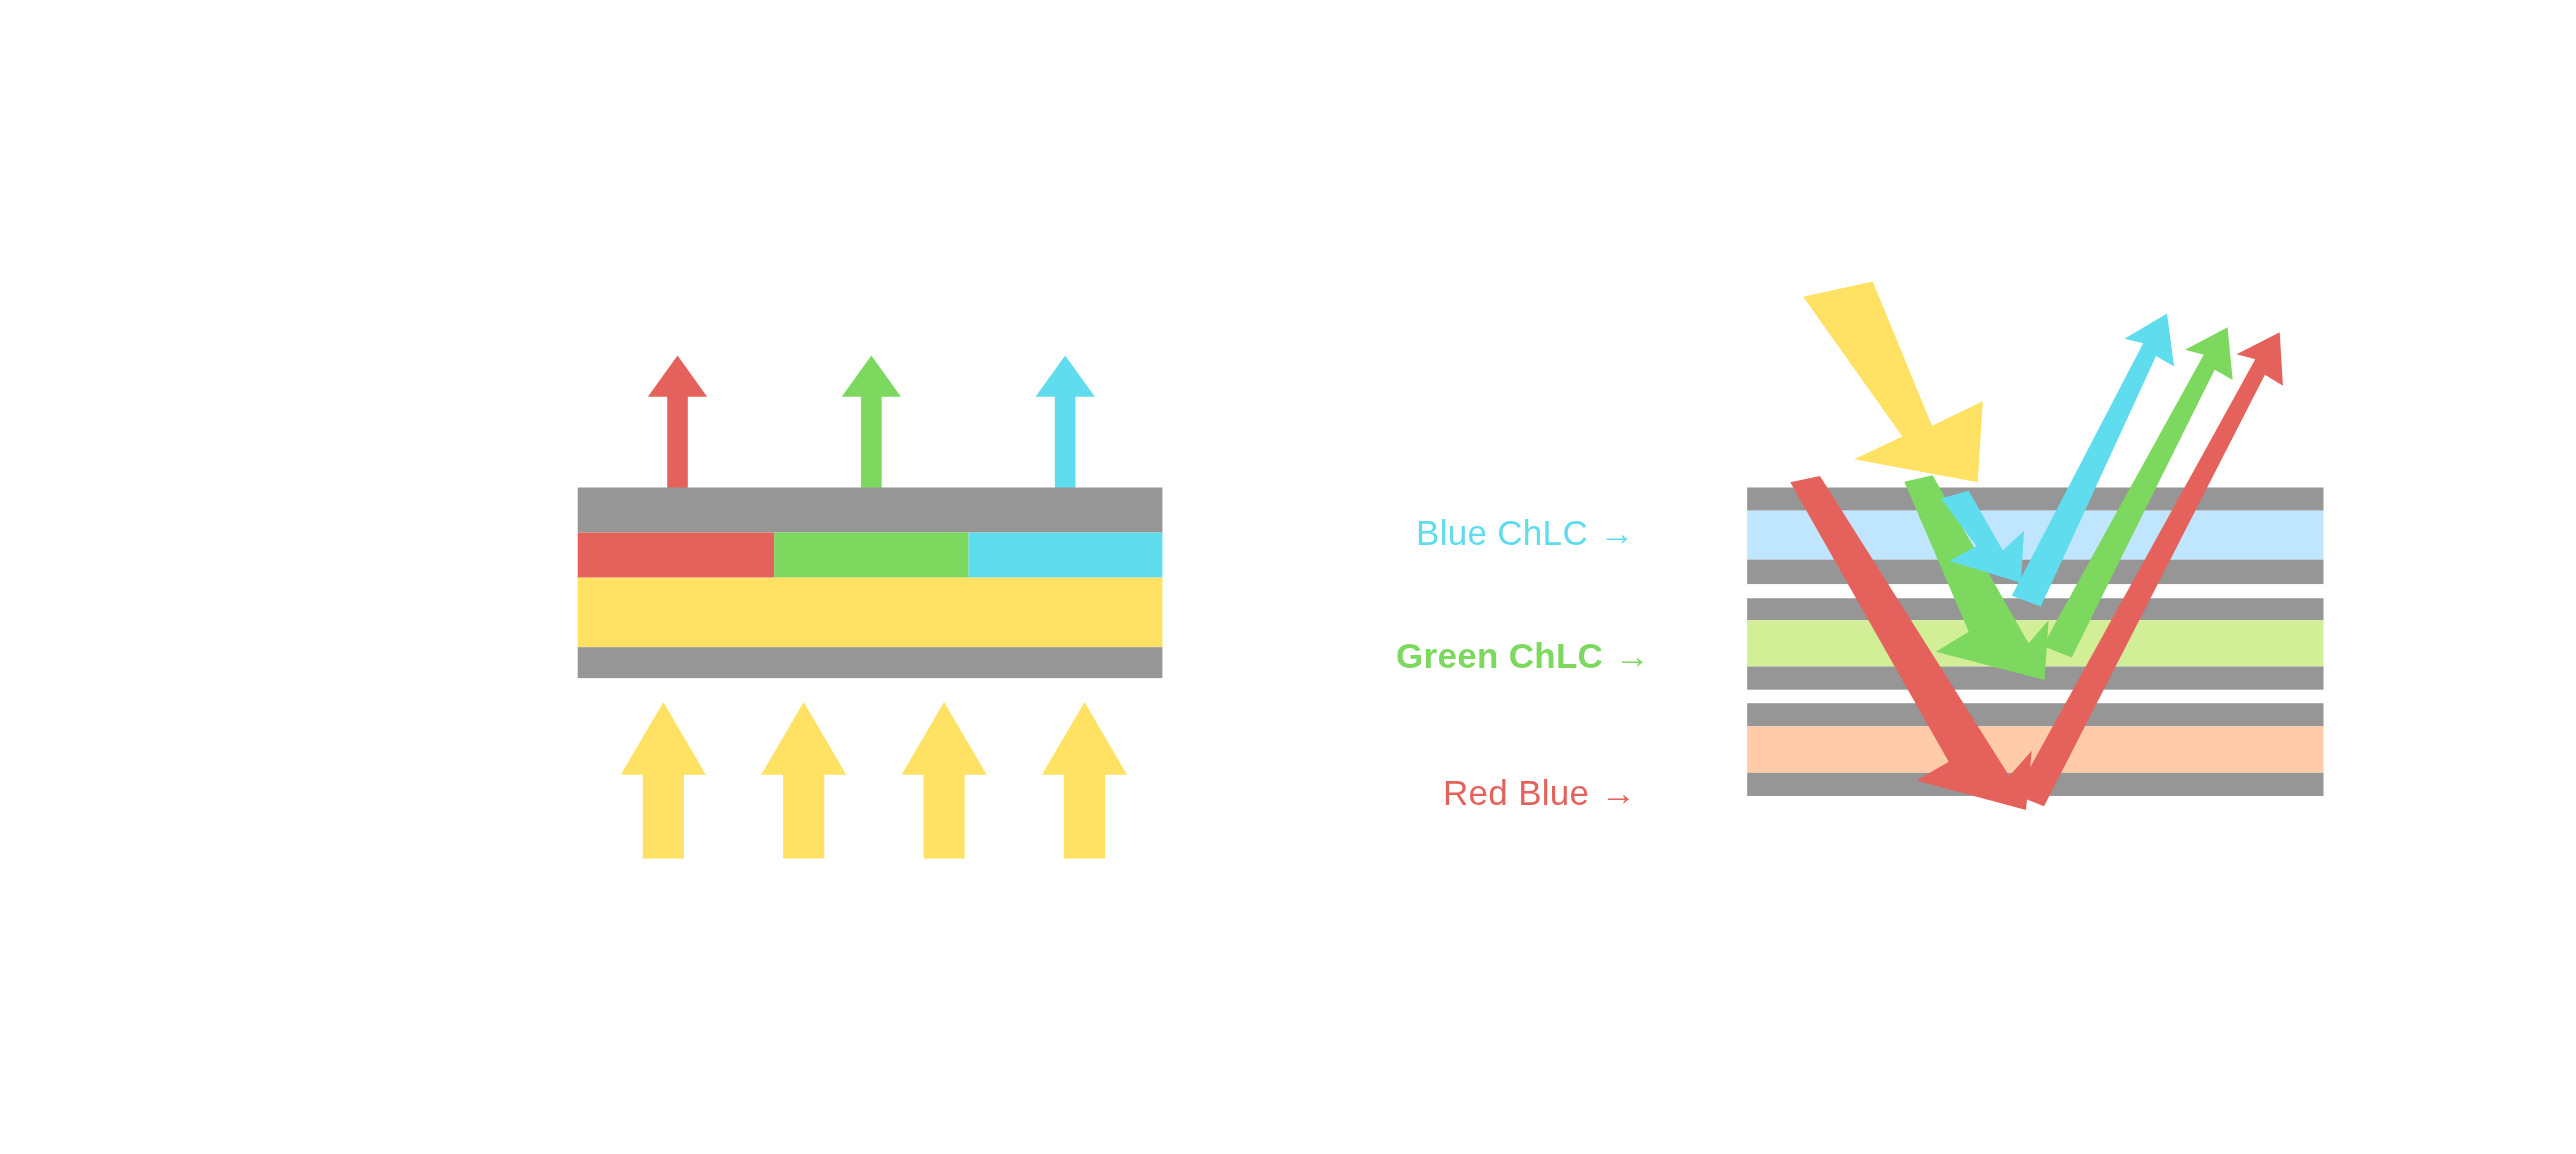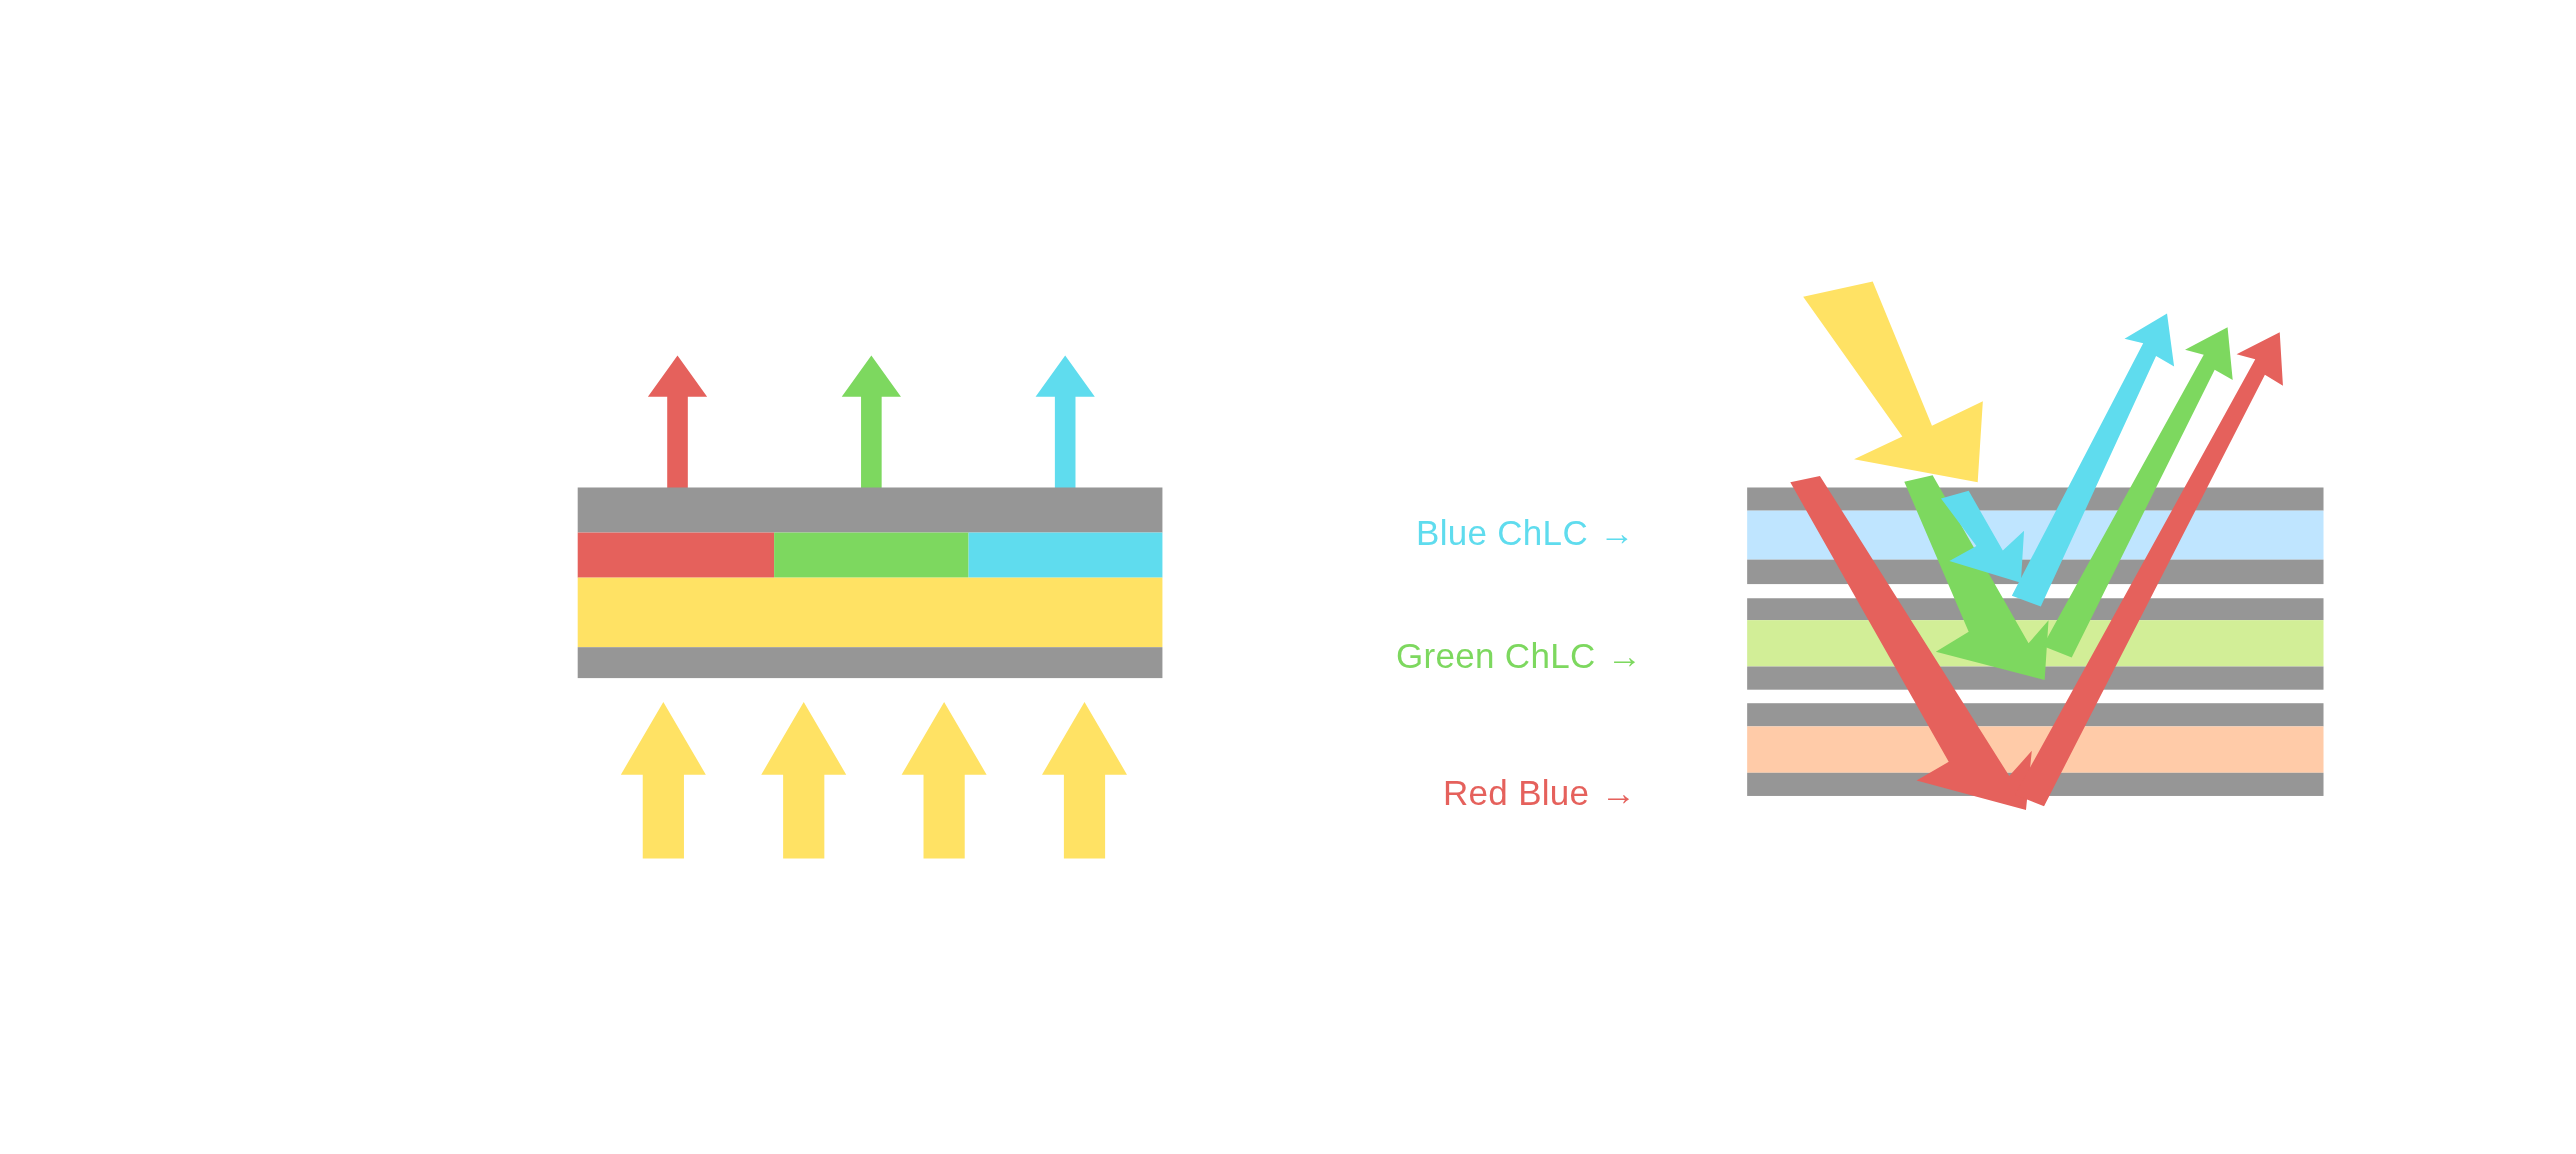--- a/index.html
+++ b/index.html
@@ -15,21 +15,21 @@
     position:absolute;
     font-family:"Liberation Sans","DejaVu Sans",sans-serif;
     font-size:35px;
     font-weight:400;
     letter-spacing:0.3px;
     white-space:nowrap;
     text-align:right;
     line-height:1;
   }
   #lbl-blue{color:#5FDCEE;}
-  #lbl-green{color:#7DD85F;}
+  #lbl-green{color:#7DD85F;font-weight:bold;}
   #lbl-red{color:#E5615C;}
 </style>
 </head>
 <body style="background: rgb(255, 255, 255);">
 
 <div class="canvas">
 
   <svg class="svg-root" viewBox="0 0 4000 1792" xmlns="http://www.w3.org/2000/svg">
 
     <g>

